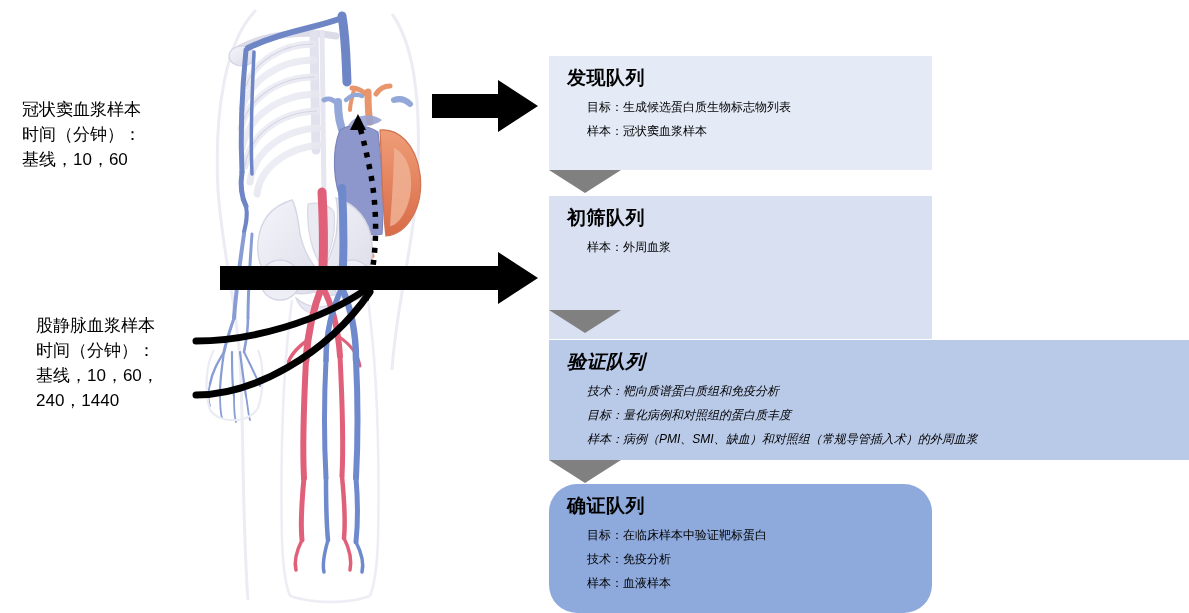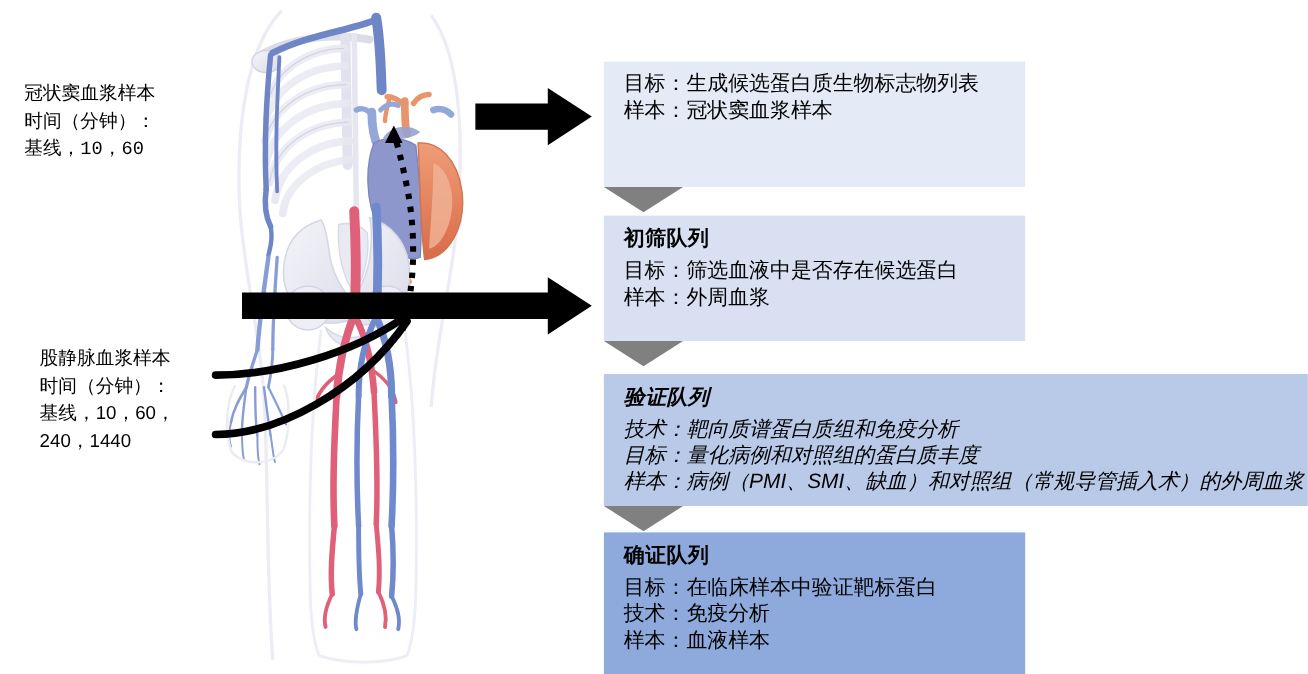--- a/index.html
+++ b/index.html
@@ -18,21 +18,21 @@
 
   
   .side-label {
     position: absolute;
     font-size: 17px;
     line-height: 25px;
     color: #000;
     white-space: pre-line;
     letter-spacing: 0px;
   }
-  #label-cs { left: 22px; top: 74px; font-family: Liberation Mono, monospace; }
+  #label-cs { left: 22px; top: 97px; }
   #label-fv { left: 36px; top: 313px; }
 
   
   #anatomy {
     position: absolute;
     left: 196px;
     top: 0px;
     width: 250px;
     height: 613px;
   }
@@ -51,23 +51,24 @@
     padding: 9px 0 0 18px;
   }
   .panel-title {
     font-size: 19px;
     font-weight: bold;
     line-height: 26px;
     margin: 0 0 4px 0;
     letter-spacing: 0.5px;
   }
   .panel-line {
-    font-size: 19px;
+    font-size: 12px;
     line-height: 24px;
     white-space: nowrap;
+    margin-left: 20px;
   }
 
   
   .connector {
     position: absolute;
     left: 549px;
     width: 72px;
     height: 23px;
   }
   .connector svg { display: block; }
@@ -250,33 +251,33 @@
   </svg>
 </div>
 
 <div class="block-arrow" style="left:220px; top:250px; width:320px; height:56px;">
   <svg width="320" height="56" viewBox="0 0 320 56">
     <polygon points="0,16 278,16 278,2 318,28 278,54 278,40 0,40" fill="#000000"></polygon>
   </svg>
 </div>
 
 <div class="panel" id="panel-discovery" style="top: 56px; width: 383px; height: 114px; background: rgb(228, 235, 247);">
+  <div class="panel-title">发现队列</div>
   <div class="panel-line">目标：生成候选蛋白质生物标志物列表</div>
   <div class="panel-line">样本：冠状窦血浆样本</div>
 </div>
 
 <div class="connector" style="top:170px;">
   <svg width="72" height="23" viewBox="0 0 72 23">
     <polygon points="0,0 72,0 36,23" fill="#808080"></polygon>
   </svg>
 </div>
 
-<div class="panel" id="panel-screening" style="top: 196px; width: 383px; height: 114px; background: rgb(216, 224, 242);">
+<div class="panel" id="panel-screening" style="top: 196px; width: 383px; height: 143px; background: rgb(216, 224, 242);">
   <div class="panel-title">初筛队列</div>
-  <div class="panel-line">目标：筛选血液中是否存在候选蛋白</div>
   <div class="panel-line">样本：外周血浆</div>
 </div>
 
 <div class="connector" style="top:310px;">
   <svg width="72" height="23" viewBox="0 0 72 23">
     <polygon points="0,0 72,0 36,23" fill="#808080"></polygon>
   </svg>
 </div>
 
 <div class="panel" id="panel-verification" style="top: 340px; width: 640px; height: 120px; background: rgb(185, 201, 232); font-style: italic;">
@@ -285,18 +286,18 @@
   <div class="panel-line">目标：量化病例和对照组的蛋白质丰度</div>
   <div class="panel-line">样本：病例（PMI、SMI、缺血）和对照组（常规导管插入术）的外周血浆</div>
 </div>
 
 <div class="connector" style="top:460px;">
   <svg width="72" height="23" viewBox="0 0 72 23">
     <polygon points="0,0 72,0 36,23" fill="#808080"></polygon>
   </svg>
 </div>
 
-<div class="panel" id="panel-validation" style="top: 484px; width: 383px; height: 129px; background: rgb(142, 170, 221);">
+<div class="panel" id="panel-validation" style="top: 484px; width: 383px; height: 129px; background: rgb(142, 170, 221); border-radius: 28px;">
   <div class="panel-title">确证队列</div>
   <div class="panel-line">目标：在临床样本中验证靶标蛋白</div>
   <div class="panel-line">技术：免疫分析</div>
   <div class="panel-line">样本：血液样本</div>
 </div>
 
 </body></html>

